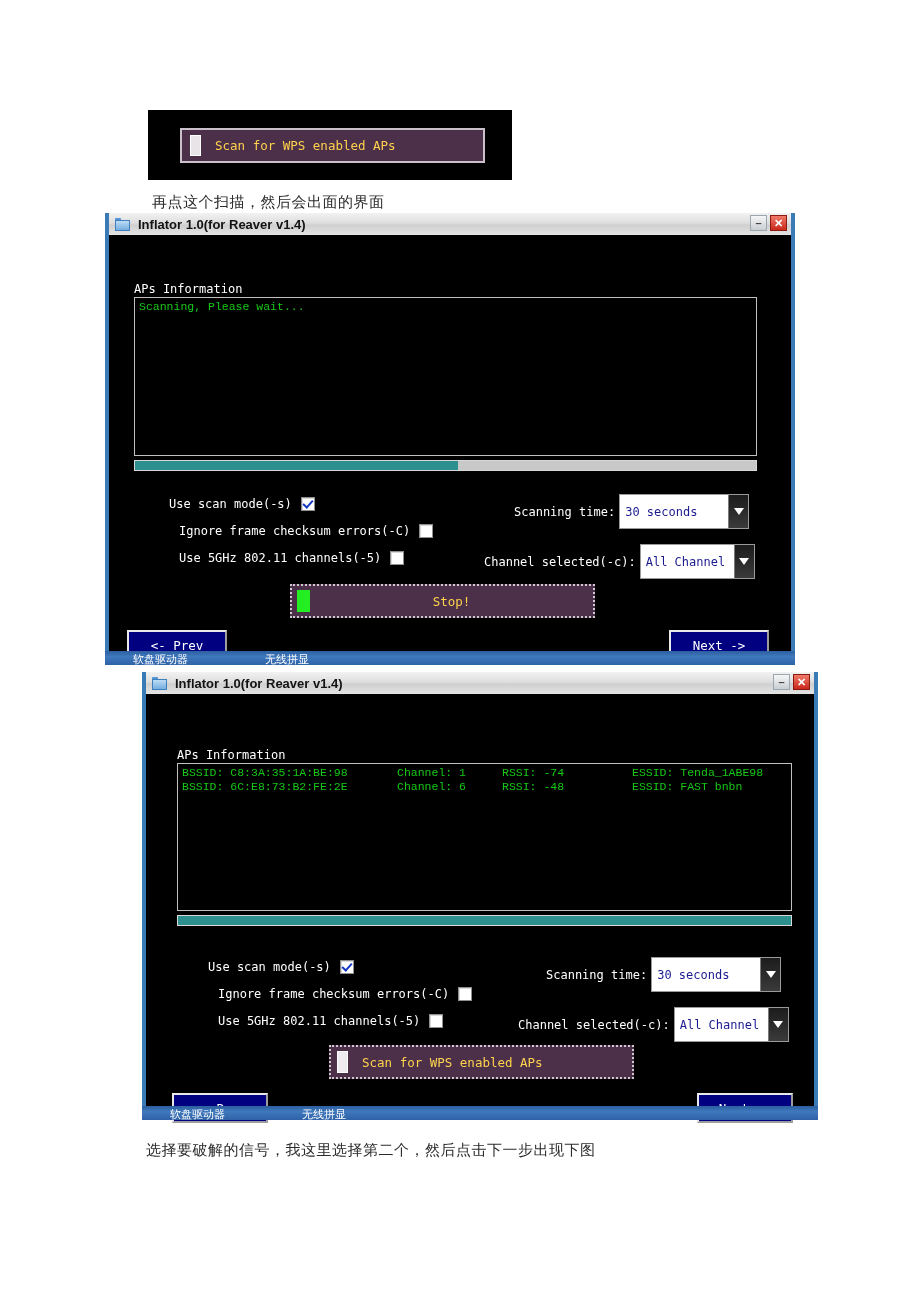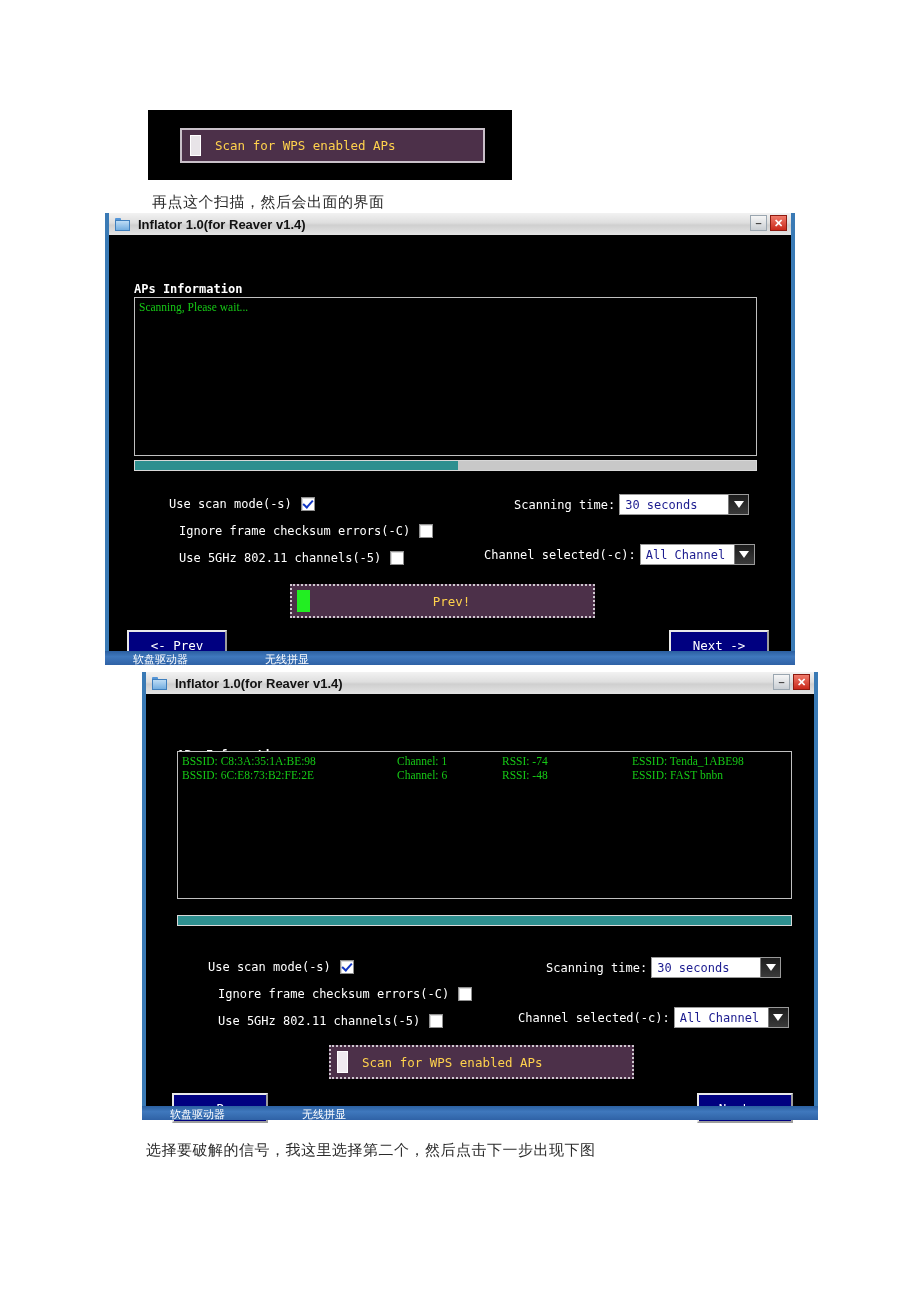--- a/index.html
+++ b/index.html
@@ -124,32 +124,31 @@
     box-sizing: border-box;
   }
 
   
   .aps-label {
     position: absolute;
     font-family: "DejaVu Sans Mono","Liberation Mono",monospace;
     font-size: 12px;
     color: #ffffff;
     white-space: nowrap;
-    font-weight: bold;
   }
   .aps-box {
     position: absolute;
     background: #000000;
     border: 1px solid #c0c0c0;
     box-sizing: border-box;
     overflow: hidden;
     padding: 2px 4px;
   }
   .aps-line {
-    font-family: Liberation Serif, serif;
+    font-family: Liberation Mono, monospace;
     font-size: 11.5px;
     color: #16c916;
     white-space: pre;
     line-height: 14px;
   }
   .ap-row { display: flex; white-space: pre; }
   .ap-bssid { width: 215px; }
   .ap-chan  { width: 105px; }
   .ap-rssi  { width: 130px; }
   .ap-essid { }
@@ -201,21 +200,21 @@
     font-family: "DejaVu Sans Mono","Liberation Mono",monospace;
     font-size: 12px;
     color: #ffffff;
     margin-right: 4px;
   }
   .dropdown {
     display: flex;
     align-items: stretch;
     border: 1px solid #9a9a9a;
     background: #ffffff;
-    height: 21px;
+    height: 35px;
     box-sizing: border-box;
   }
   .dd-value {
     font-family: "DejaVu Sans Mono","Liberation Mono",monospace;
     font-size: 12px;
     color: #1b1b8f;
     padding: 0 5px;
     display: flex;
     align-items: center;
     box-sizing: border-box;
@@ -369,21 +368,21 @@
     <div class="opt-row" style="left:375px; top:309px;">
       <span class="dd-label">Channel selected(-c):</span>
       <span class="dropdown" style="width:115px;">
         <span class="dd-value" style="width:96px;">All Channel</span>
         <span class="dd-arrow"></span>
       </span>
     </div>
 
     <div class="action-btn centered" style="left:181px; top:349px; width:305px; height:34px;">
       <div class="led-green"></div>
-      <div class="lbl" style="margin-right:auto; margin-left:auto;">Prev!</div>
+      <div class="lbl" style="margin-right:auto; margin-left:auto;">Stop!</div>
     </div>
 
 
     <div class="nav-btn" style="left:18px; top:395px; width:100px; height:30px;">
       <span>&lt;- Prev</span>
     </div>
     <div class="nav-btn" style="left:560px; top:395px; width:100px; height:30px;">
       <span>Next -&gt;</span>
     </div>
   </div>
@@ -405,21 +404,21 @@
     <div class="win-btns">
       <div class="wbtn min">–</div>
       <div class="wbtn close">✕</div>
     </div>
   </div>
 
   <div class="win-body" style="height:422px;">
 
     <div class="aps-label" style="left:31px; top:54px;">APs Information</div>
 
-    <div class="aps-box" style="left:31px; top:57px; width:615px; height:148px;">
+    <div class="aps-box" style="left:31px; top:69px; width:615px; height:148px;">
 
       <div class="ap-row aps-line">
         <span class="ap-bssid">BSSID: C8:3A:35:1A:BE:98</span>
         <span class="ap-chan">Channel: 1</span>
         <span class="ap-rssi">RSSI: -74</span>
         <span class="ap-essid">ESSID: Tenda_1ABE98</span>
       </div>
 
       <div class="ap-row aps-line">
         <span class="ap-bssid">BSSID: 6C:E8:73:B2:FE:2E</span>

